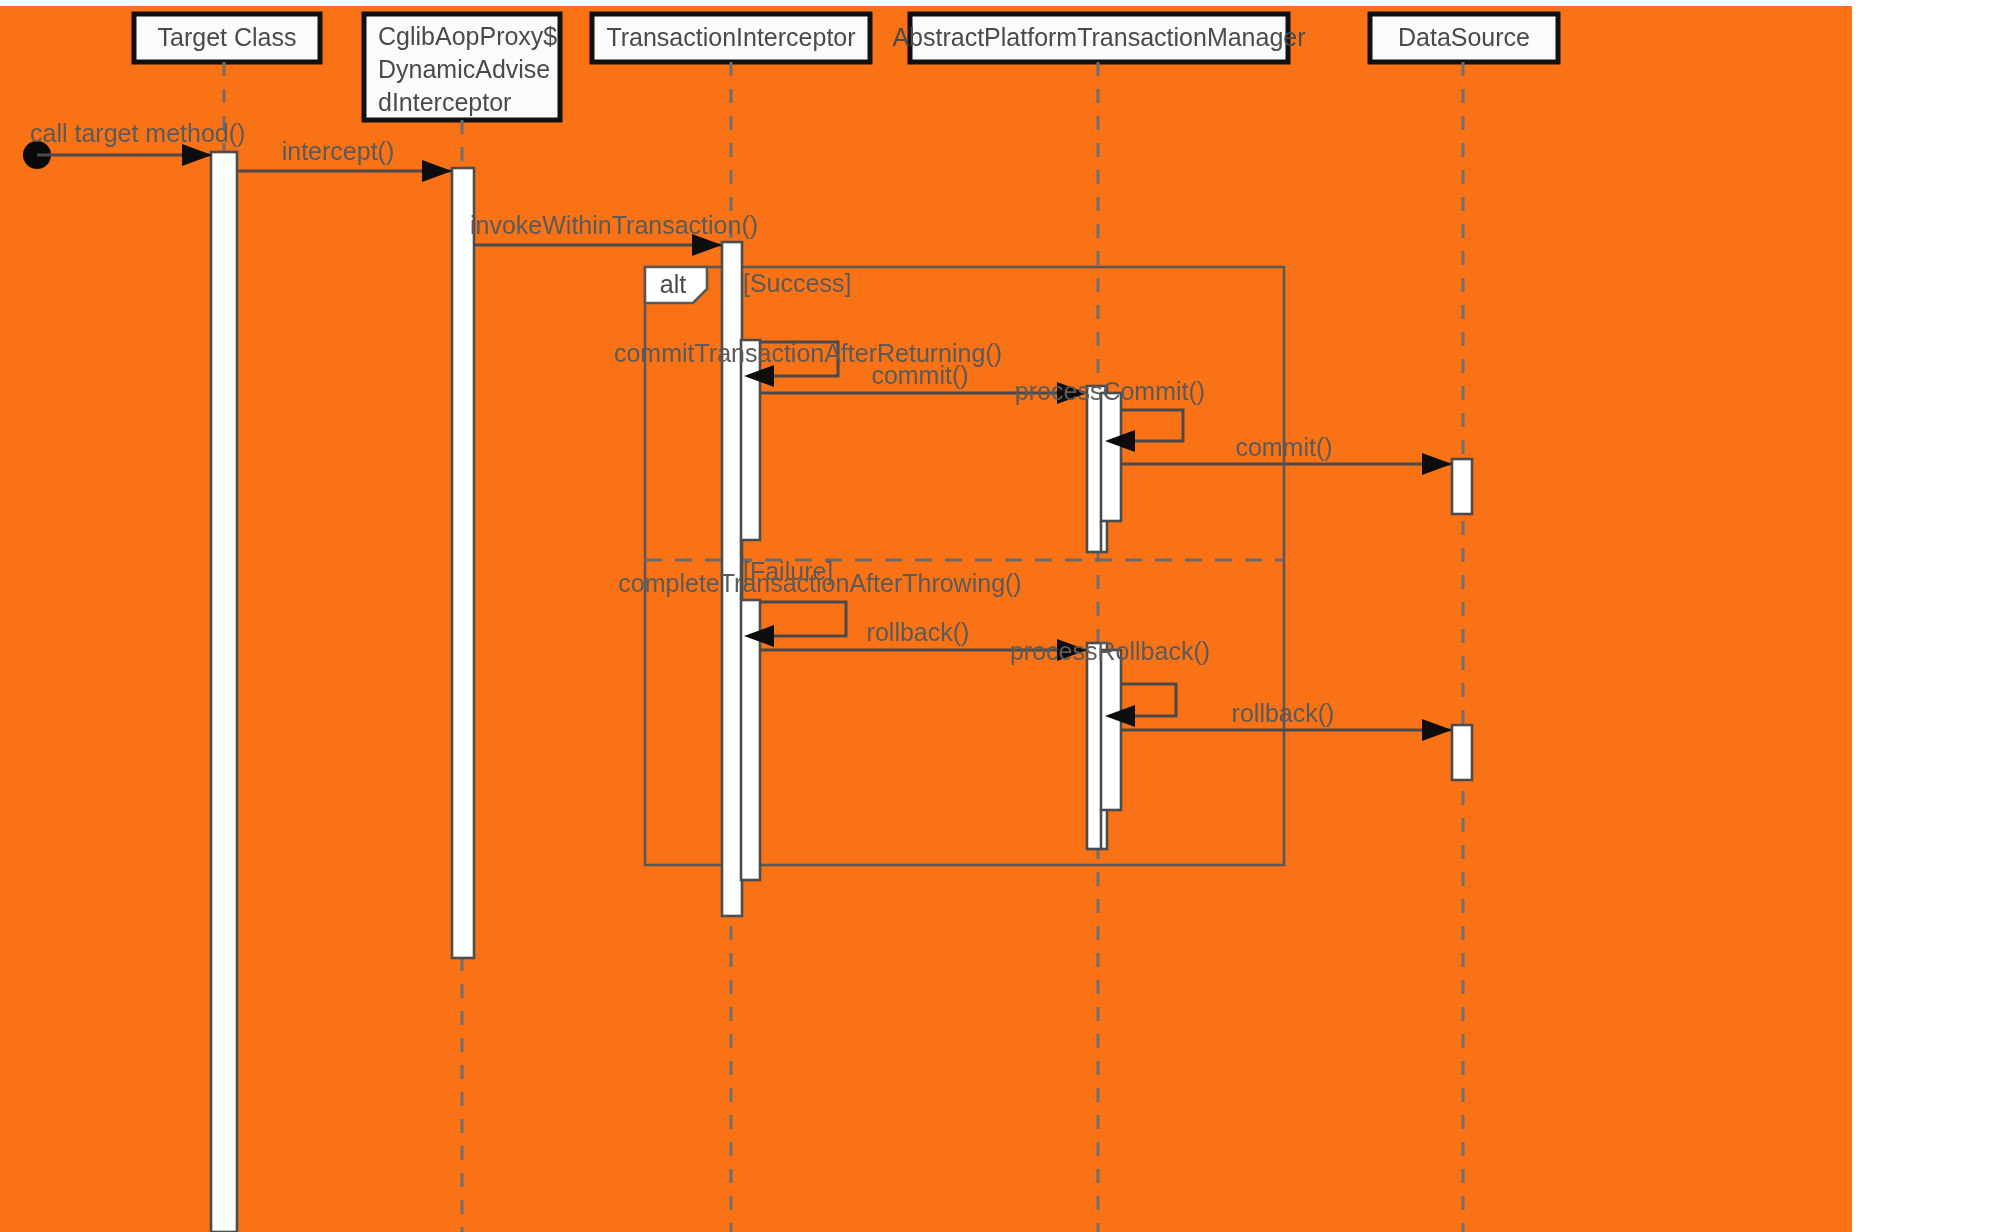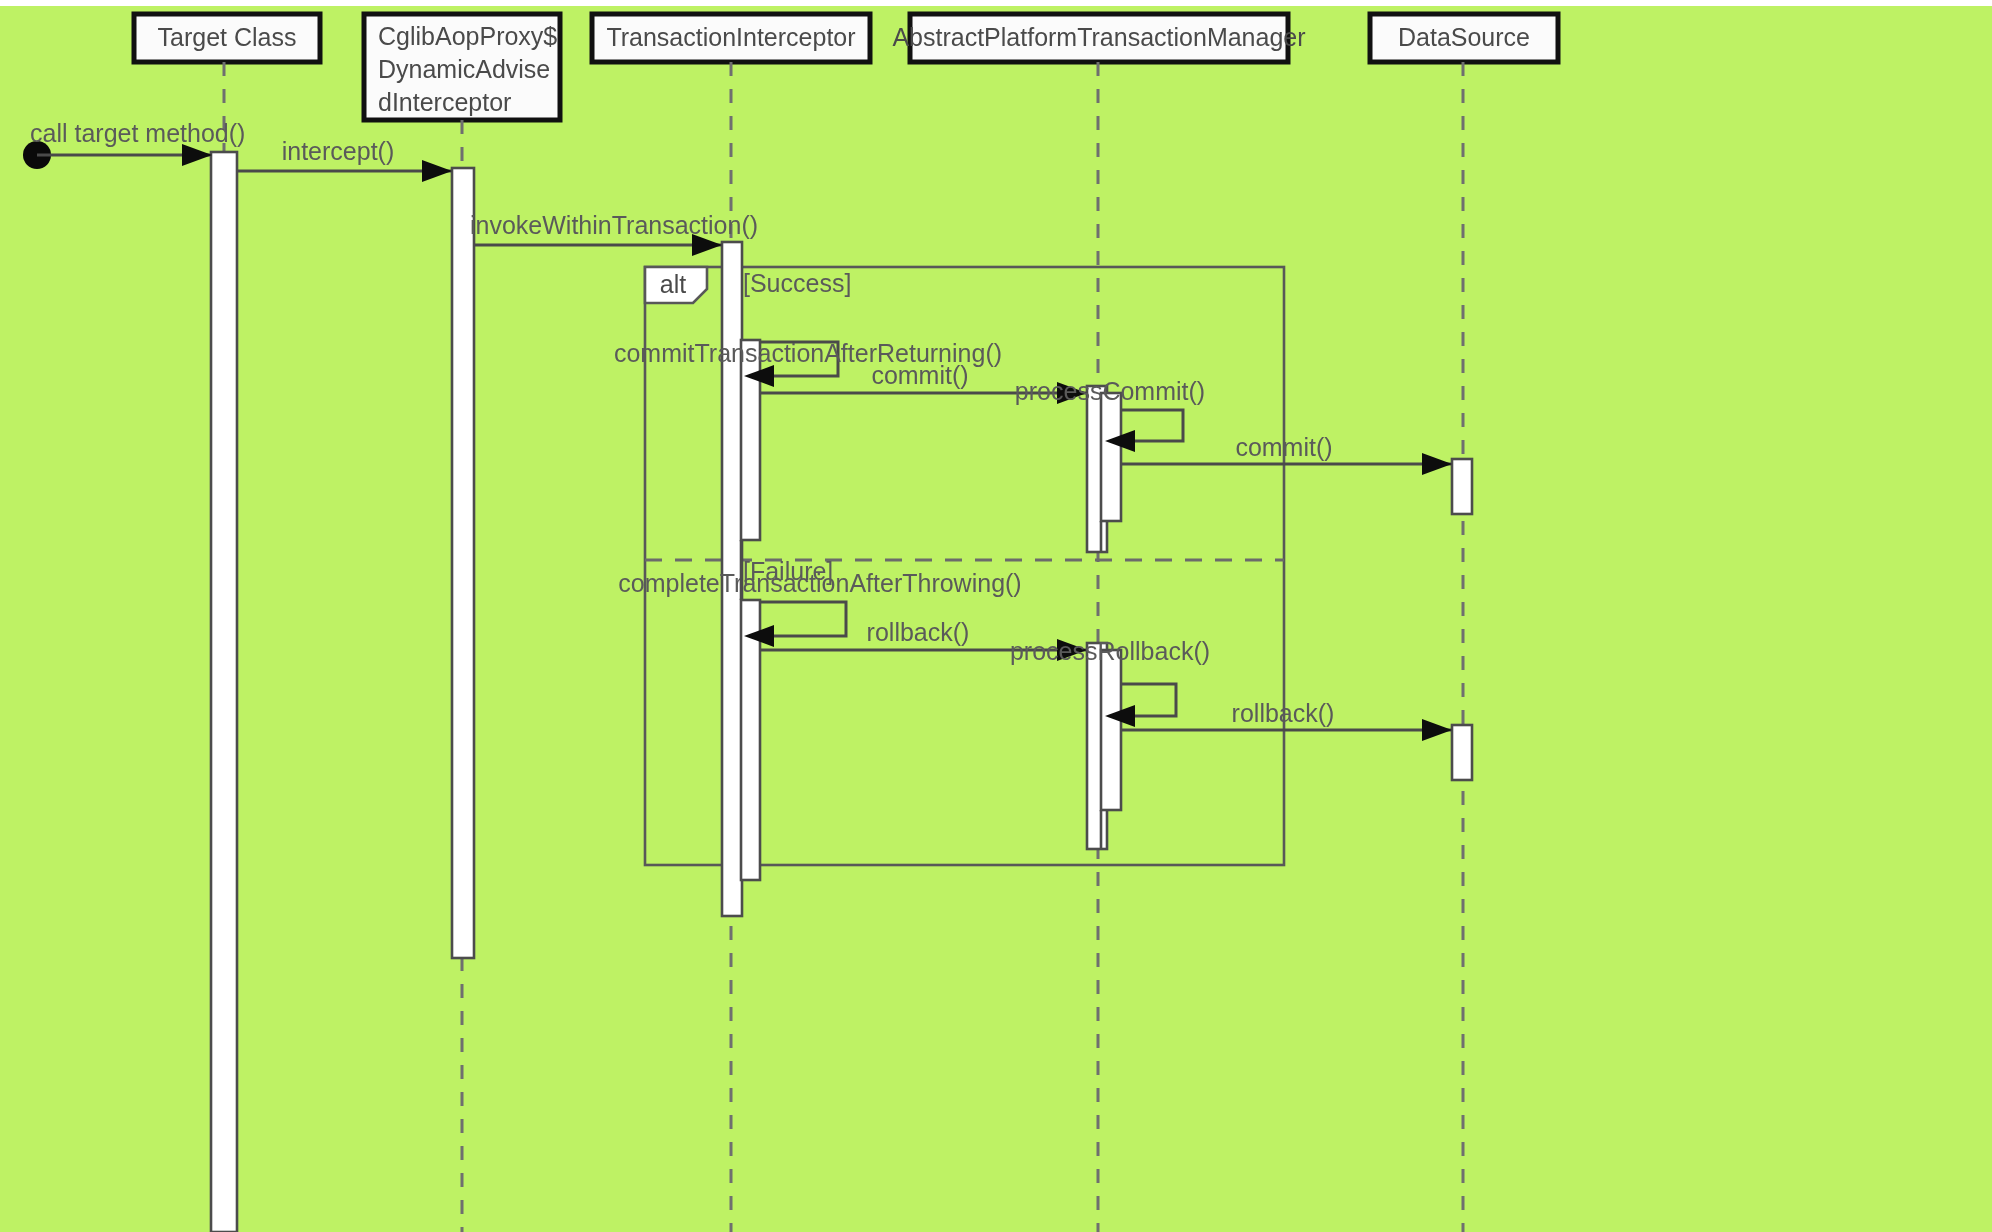--- a/index.html
+++ b/index.html
@@ -3,23 +3,23 @@
 <meta charset="utf-8">
 <title>Spring AOP Transaction Sequence Diagram</title>
 <style>
   html,body{margin:0;padding:0;background:#ffffff;}
   body{
     font-family:"Liberation Sans","DejaVu Sans",sans-serif;
     color:#3a3a3a;
   }
   #canvas{
     position:relative;
-    width:1992px;
+    width:1852px;
     height:1232px;
-    background:#bef264;
+    background:#f97316;
     overflow:hidden;
   }
   svg#diagram{
     position:absolute;
     left:0; top:0;
     width:1992px;
     height:1232px;
   }
   .lifeline-box{
     fill:#fbfbfb;

